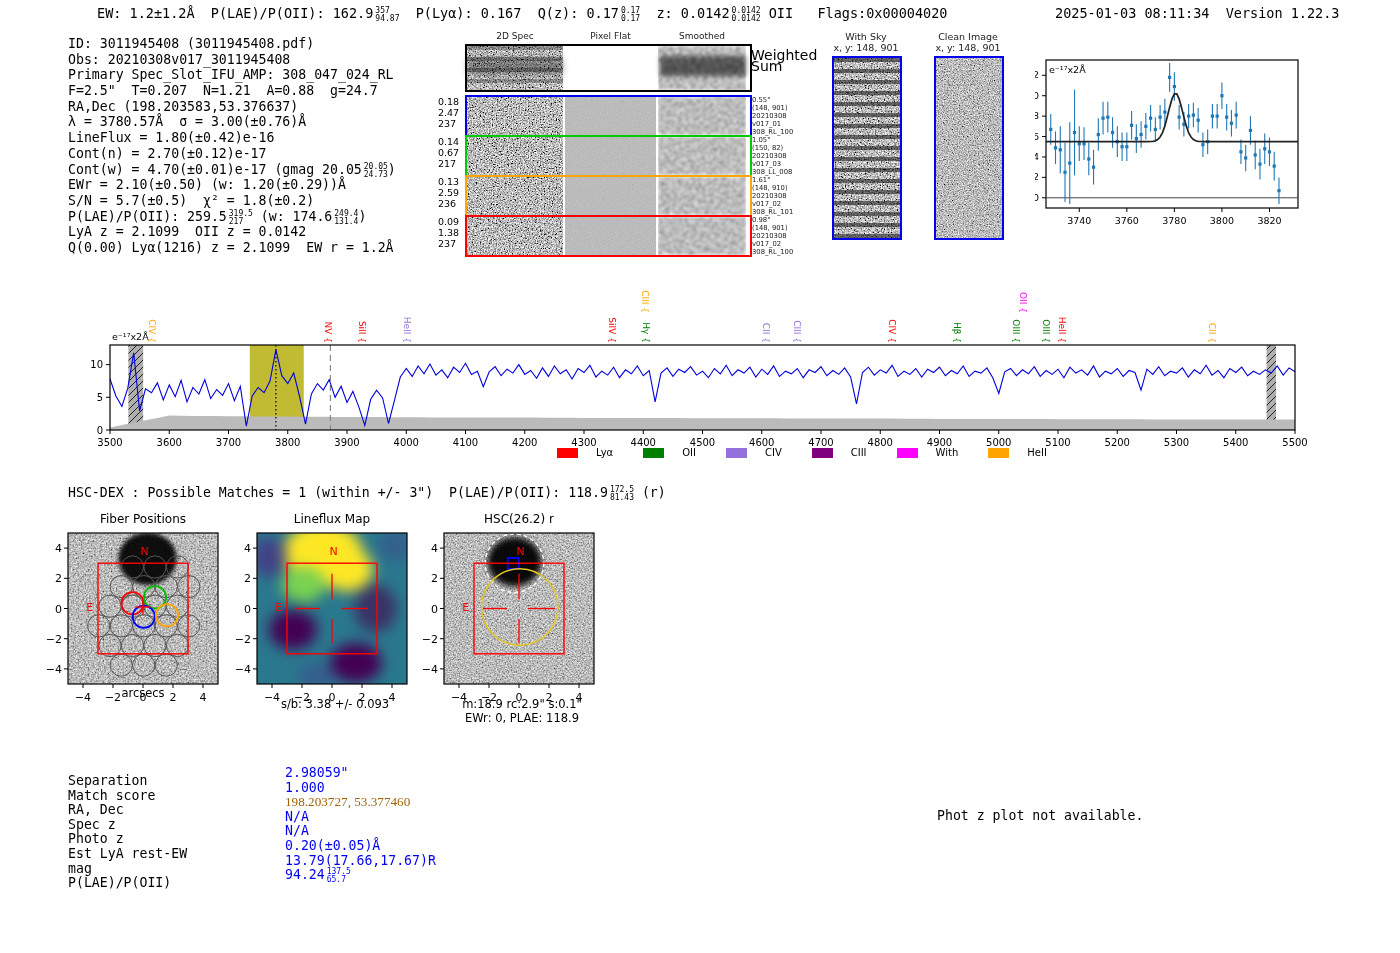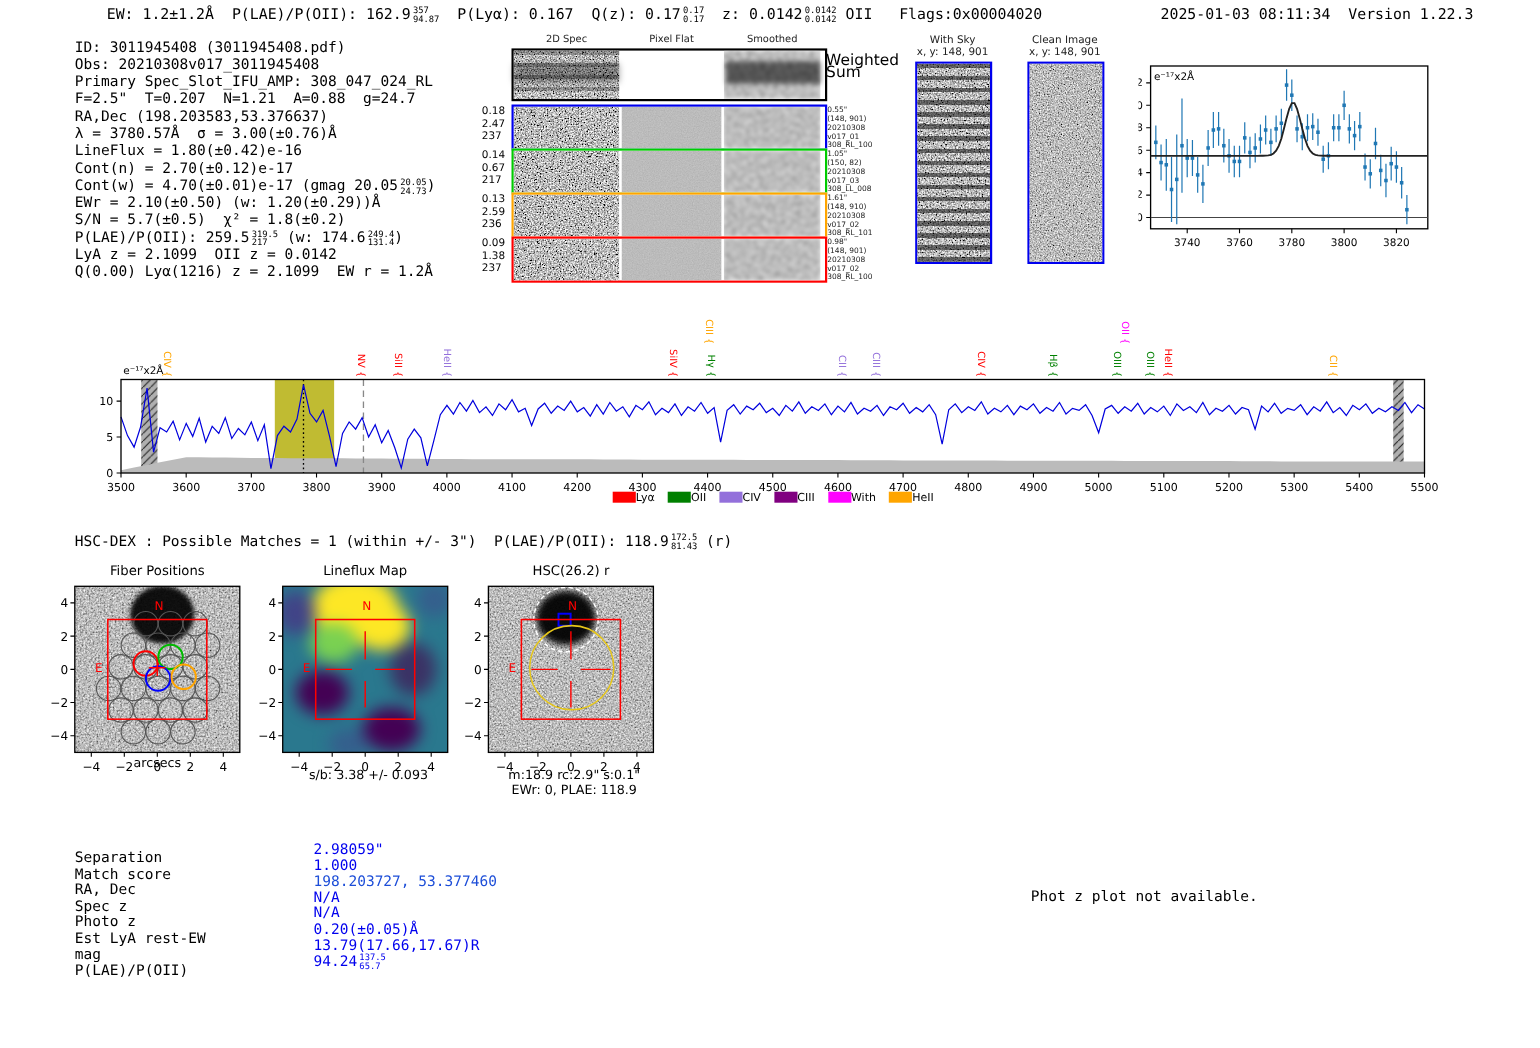--- a/index.html
+++ b/index.html
@@ -16,21 +16,21 @@
   .infoline{font-size:13.2px;line-height:15.7px;height:15.7px;}
   .coltitle{font-size:9px;color:#222;text-align:center;}
   .rowleft{font-size:9.5px;line-height:11px;text-align:left;color:#000;}
   .rowright{font-size:6.8px;line-height:8.2px;color:#222;}
   .imgbox{position:absolute;display:flex;background:#fff;}
   .imgseg{position:relative;height:100%;overflow:hidden;}
   .stripes{position:absolute;left:0;top:0;right:0;bottom:0;
      background:repeating-linear-gradient(180deg,rgba(0,0,0,.50) 0 4px,rgba(0,0,0,0) 4px 11px);}
   .paneltitle{font-size:12px;text-align:center;color:#000;}
   .panelcap{font-size:11.5px;text-align:center;color:#000;}
-  .legend{display:flex;align-items:flex-start;gap:0;font-size:10px;}
+  .legend{display:flex;align-items:flex-end;gap:18px;font-size:10px;}
   .legend .sw{width:21px;height:10px;display:inline-block;margin-left:12px;}
   svg{display:block;}
 </style>
 </head>
 <body>
 
 <div class="abs hdr segline" style="left:97px;top:5px;" id="hdr-left"><span class="pre">EW: 1.2±1.2Å  </span><span class="pre">P(LAE)/P(OII): 162.9</span><span class="frac"><span>357</span><span>94.87</span></span><span class="pre">  </span><span class="pre">P(Lyα): 0.167  </span><span class="pre">Q(z): 0.17</span><span class="frac"><span>0.17</span><span>0.17</span></span><span class="pre">  </span><span class="pre">z: 0.0142</span><span class="frac"><span>0.0142</span><span>0.0142</span></span><span class="pre"> OII   </span><span class="pre">Flags:0x00004020</span></div>
 <div class="abs hdr mono" style="left:1055px;top:5px;">
   <span>2025-01-03 08:11:34</span><span class="pre">  </span><span>Version 1.22.3</span>
 </div>
@@ -872,21 +872,21 @@
     <div style="position: relative; height: 14.6px;">
       <div class="mono pre" style="position: absolute; left: 0px; top: 1px; font-size: 13.2px;">Separation</div>
       <div class="segline" style="position: absolute; left: 217px; top: -7px; font-size: 13.2px;"><span class="pre" style="color: rgb(0, 0, 238);">2.98059"</span></div>
     </div>
     <div style="position: relative; height: 14.6px;">
       <div class="mono pre" style="position: absolute; left: 0px; top: 1px; font-size: 13.2px;">Match score</div>
       <div class="segline" style="position: absolute; left: 217px; top: -7px; font-size: 13.2px;"><span class="pre" style="color: rgb(0, 0, 238); margin-top: 36px;">1.000</span></div>
     </div>
     <div style="position: relative; height: 14.6px;">
       <div class="mono pre" style="position: absolute; left: 0px; top: 1px; font-size: 13.2px;">RA, Dec</div>
-      <div class="segline" style="position: absolute; left: 217px; top: -7px; font-size: 13.2px;"><span class="pre" style="color: #1d4ed8;">198.203727, 53.377460</span></div>
+      <div class="segline" style="position: absolute; left: 217px; top: -7px; font-size: 13.2px;"><span class="pre" style="color: #a16207; font-family: Liberation Serif, serif;">198.203727, 53.377460</span></div>
     </div>
     <div style="position: relative; height: 14.6px;">
       <div class="mono pre" style="position: absolute; left: 0px; top: 1px; font-size: 13.2px;">Spec z</div>
       <div class="segline" style="position: absolute; left: 217px; top: -7px; font-size: 13.2px;"><span class="pre" style="color: rgb(0, 0, 238);">N/A</span></div>
     </div>
     <div style="position: relative; height: 14.6px;">
       <div class="mono pre" style="position: absolute; left: 0px; top: 1px; font-size: 13.2px;">Photo z</div>
       <div class="segline" style="position: absolute; left: 217px; top: -7px; font-size: 13.2px;"><span class="pre" style="color: rgb(0, 0, 238);">N/A</span></div>
     </div>
     <div style="position: relative; height: 14.6px;">

